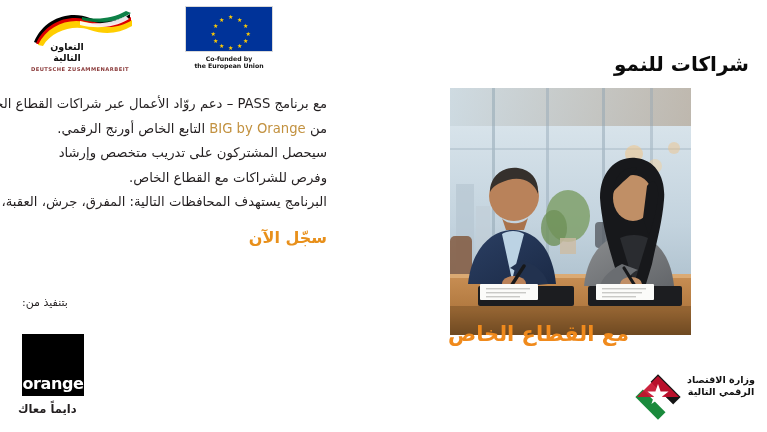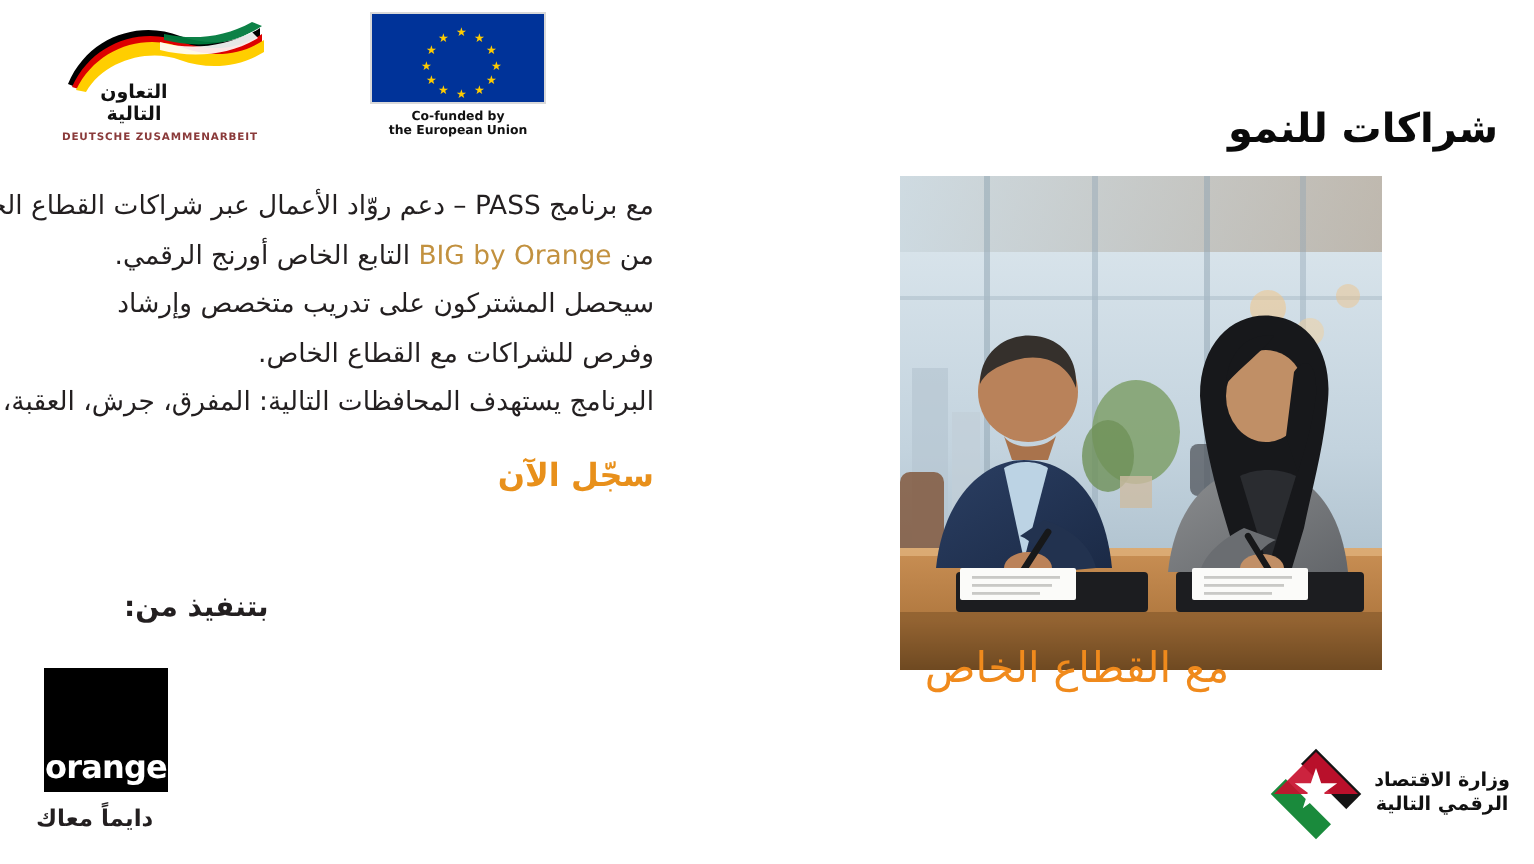--- a/index.html
+++ b/index.html
@@ -148,34 +148,33 @@
 
   
   .photo-caption {
     position: absolute;
     left: 386px;
     top: 322px;
     width: 305px;
     text-align: center;
     direction: rtl;
     font-size: 21px;
-    font-weight: 400;
+    font-weight: 700;
     color: #f08a1c;
   }
 
   
   .impl-label {
     position: absolute;
     left: 22px;
     top: 296px;
-    font-size: 14px;
+    font-size: 11px;
     color: #231f20;
     direction: rtl;
-    font-weight: 700;
-    margin-left: 40px;
+    font-weight: 400;
   }
   .orange-logo {
     position: absolute;
     left: 22px;
     top: 334px;
     width: 62px;
     height: 62px;
     background: #000000;
     display: flex;
     align-items: flex-end;
@@ -211,21 +210,20 @@
   }
 
   
   .ministry {
     position: absolute;
     right: 12px;
     bottom: 12px;
     height: 46px;
     display: flex;
     flex-direction: row-reverse;
-    align-items: center;
     gap: 6px;
     direction: rtl;
   }
   .ministry-text {
     text-align: center;
     direction: rtl;
     font-size: 9.6px;
     line-height: 11.6px;
     font-weight: 700;
     color: #111;

